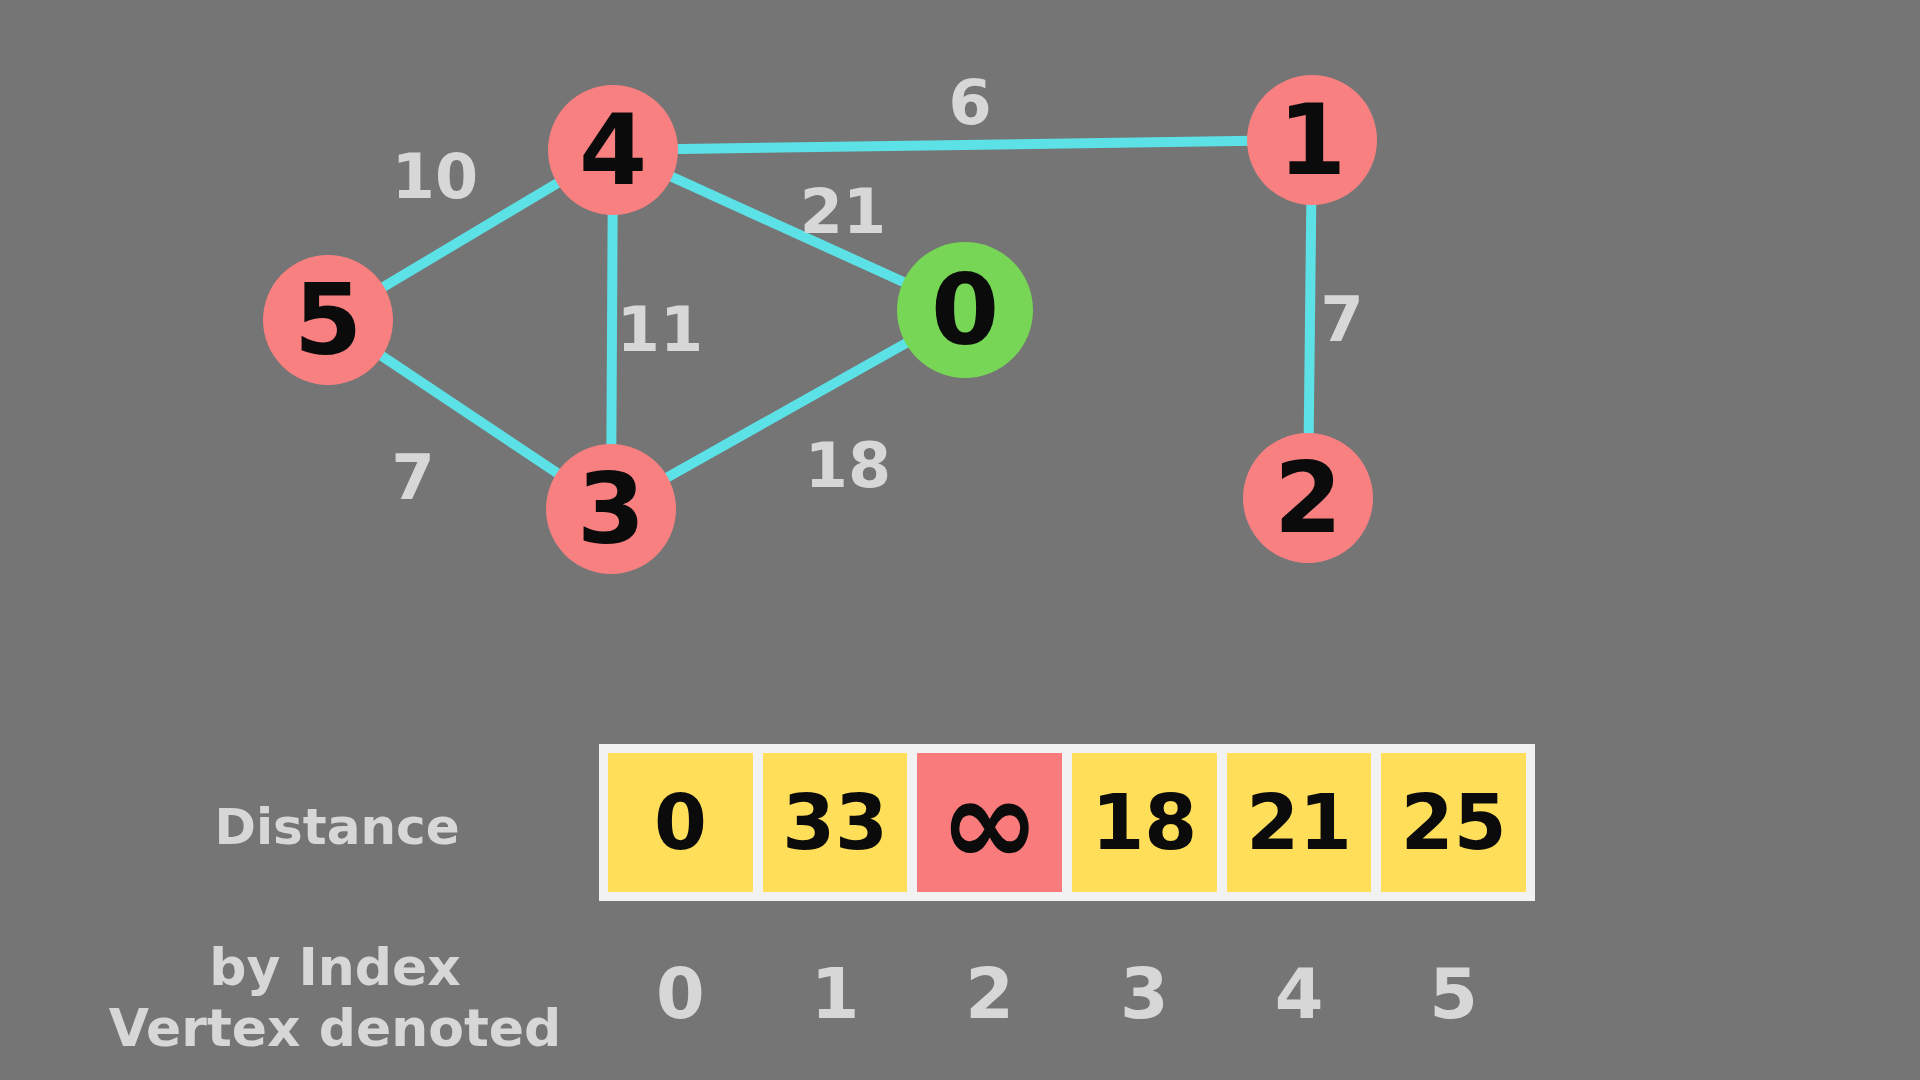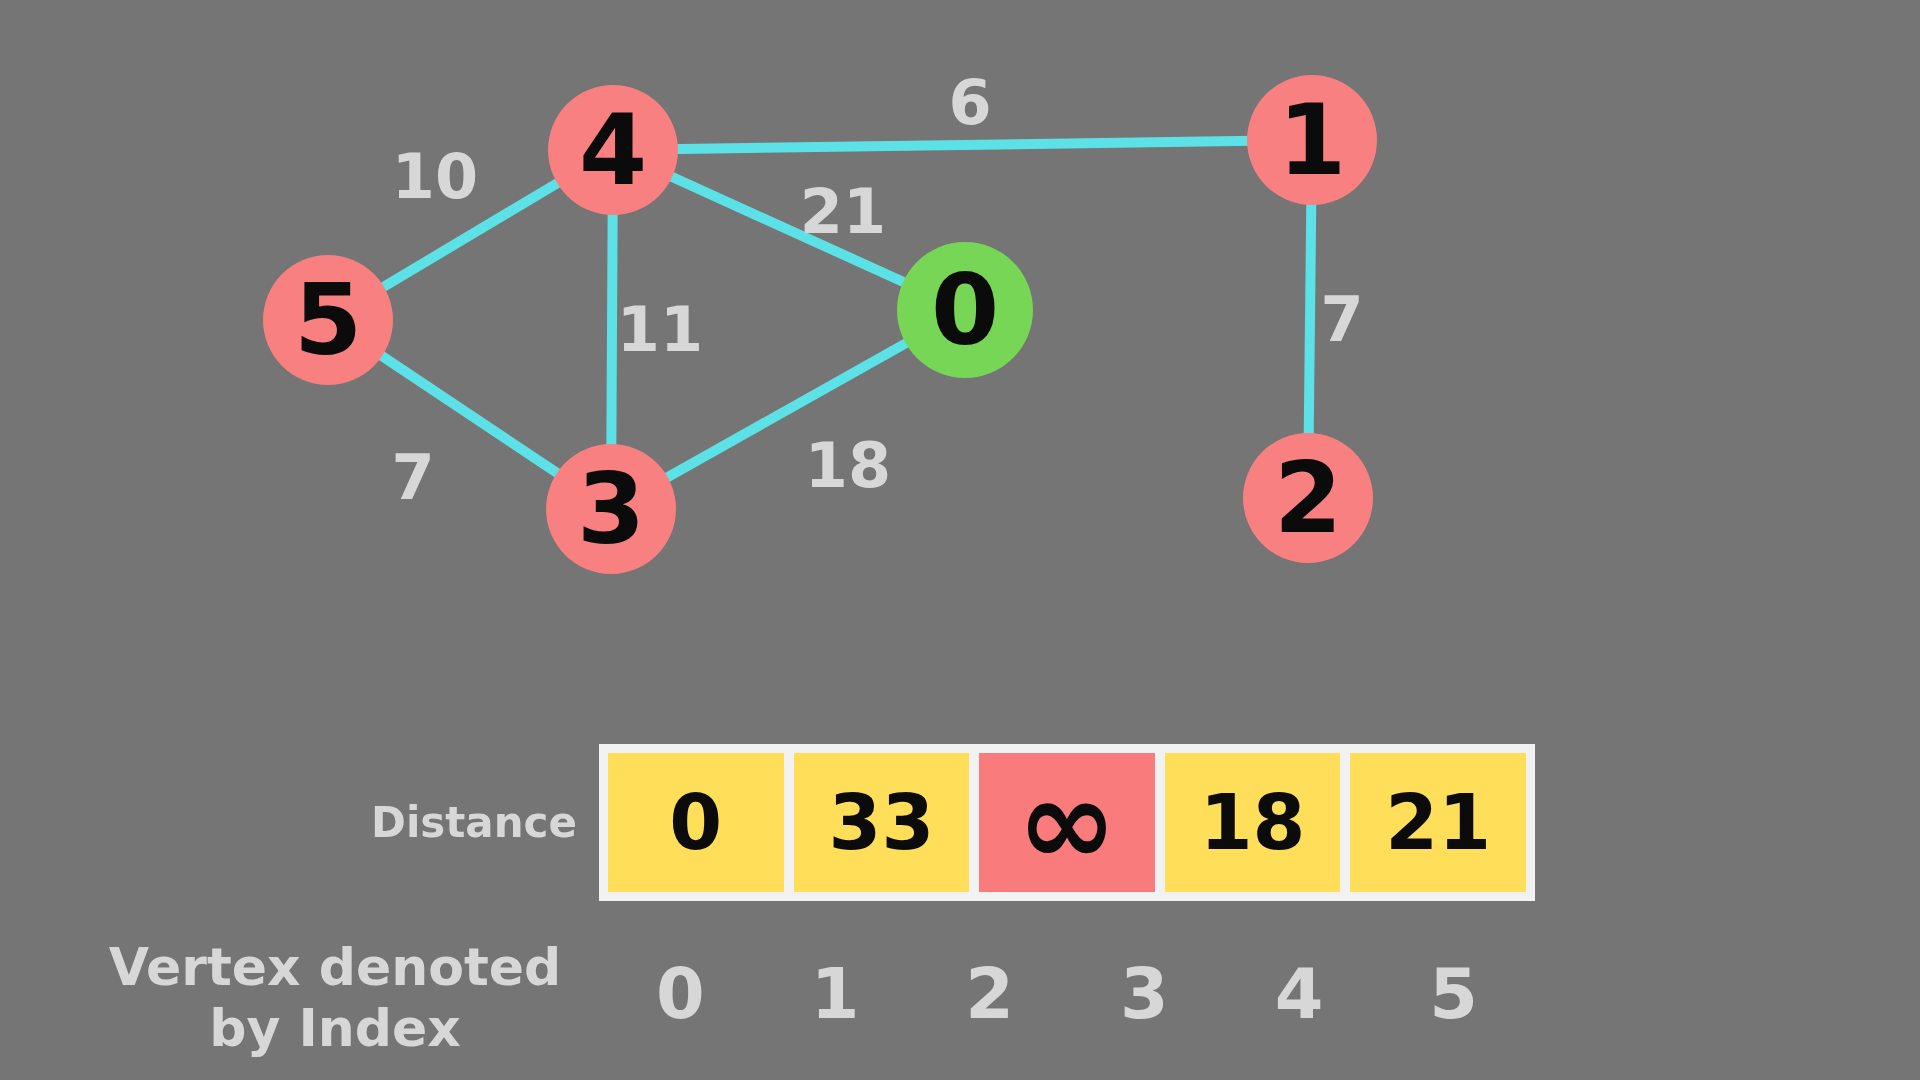--- a/index.html
+++ b/index.html
@@ -61,21 +61,21 @@
     display: flex; gap: 10px; padding: 0 9px;
   }
   .index-cell {
     flex: 1; text-align: center;
     font-size: 70px; font-weight: 700; color: var(--label-gray); line-height: 1.2;
   }
 
   
   .distance-label {
     position: absolute; left: 97px; top: 799px; width: 480px;
-    text-align: right; font-size: 42px; font-weight: 700; color: var(--label-gray);
+    text-align: center; font-size: 50px; font-weight: 700; color: var(--label-gray);
     line-height: 1.15;
   }
   .vertex-label {
     position: absolute; left: 55px; top: 937px; width: 560px;
     text-align: center; font-size: 52px; font-weight: 700; color: var(--label-gray);
     line-height: 1.17;
   }
 </style>
 </head>
 <body>
@@ -130,25 +130,28 @@
     </div>
     <div class="cell highlight infinity">
       <span class="cell-value">∞</span>
     </div>
     <div class="cell">
       <span class="cell-value">18</span>
     </div>
     <div class="cell">
       <span class="cell-value">21</span>
     </div>
+    <div class="cell">
+      <span class="cell-value">25</span>
+    </div>
   </div>
 
   <div class="vertex-label">
+    <div>by Index</div>
     <div>Vertex denoted</div>
-    <div>by Index</div>
   </div>
 
   <div class="index-row">
     <div class="index-cell">0</div>
     <div class="index-cell">1</div>
     <div class="index-cell">2</div>
     <div class="index-cell">3</div>
     <div class="index-cell">4</div>
     <div class="index-cell">5</div>
   </div>

